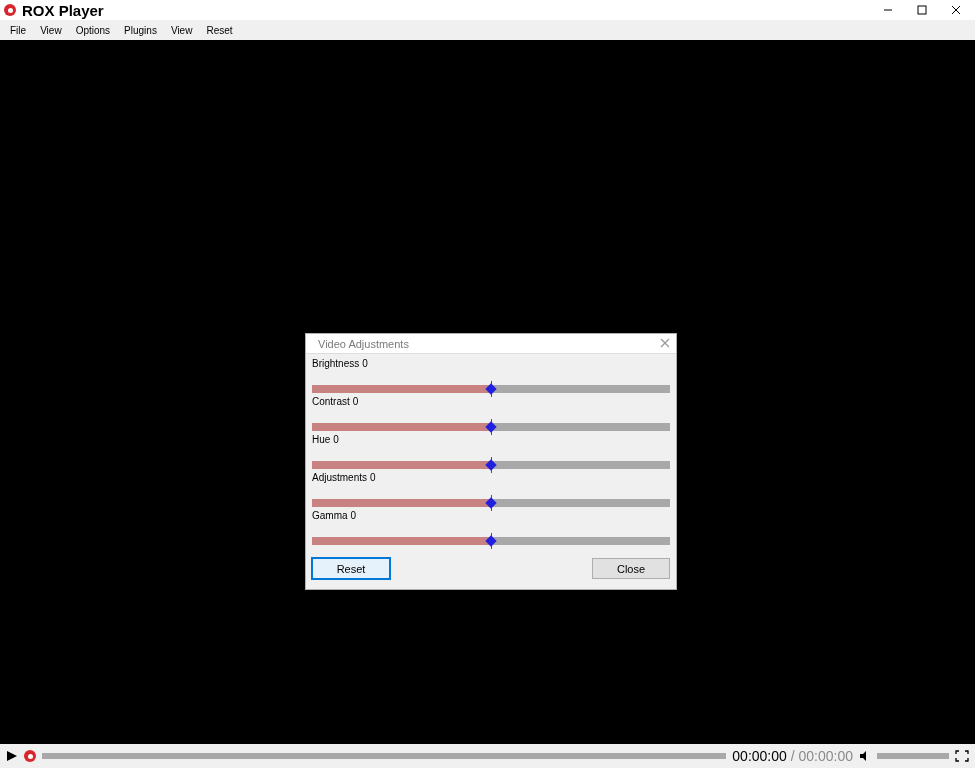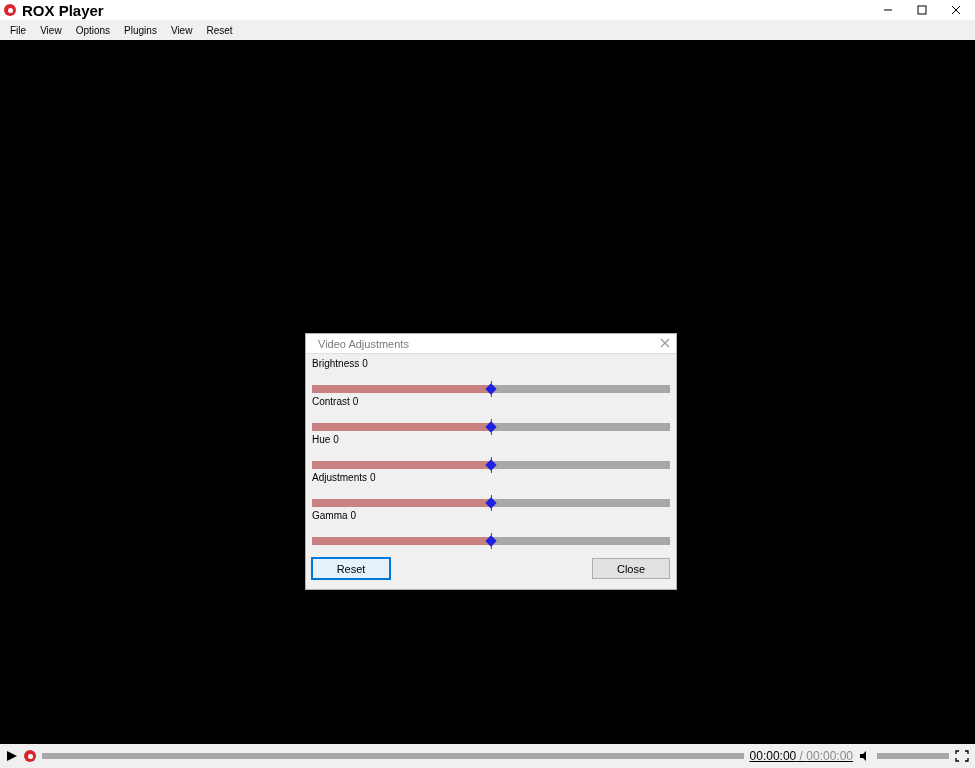--- a/index.html
+++ b/index.html
@@ -88,21 +88,21 @@
       border-radius: 50%;
       background: #fff;
     }
     .seek-track {
       flex: 1;
       height: 6px;
       background: #a8a8a8;
       position: relative;
       cursor: pointer;
     }
-    .timecode { font-size: 12px; color: #000; white-space: nowrap; text-decoration: underline; }
+    .timecode { font-size: 14px; color: #000; white-space: nowrap; }
     .timecode .total { color: #8a8a8a; }
     .speaker-icon svg { display: block; }
     .vol-track {
       width: 72px;
       height: 6px;
       background: #a8a8a8;
       cursor: pointer;
     }
     .fullscreen-icon svg { display: block; cursor: pointer; }
 

